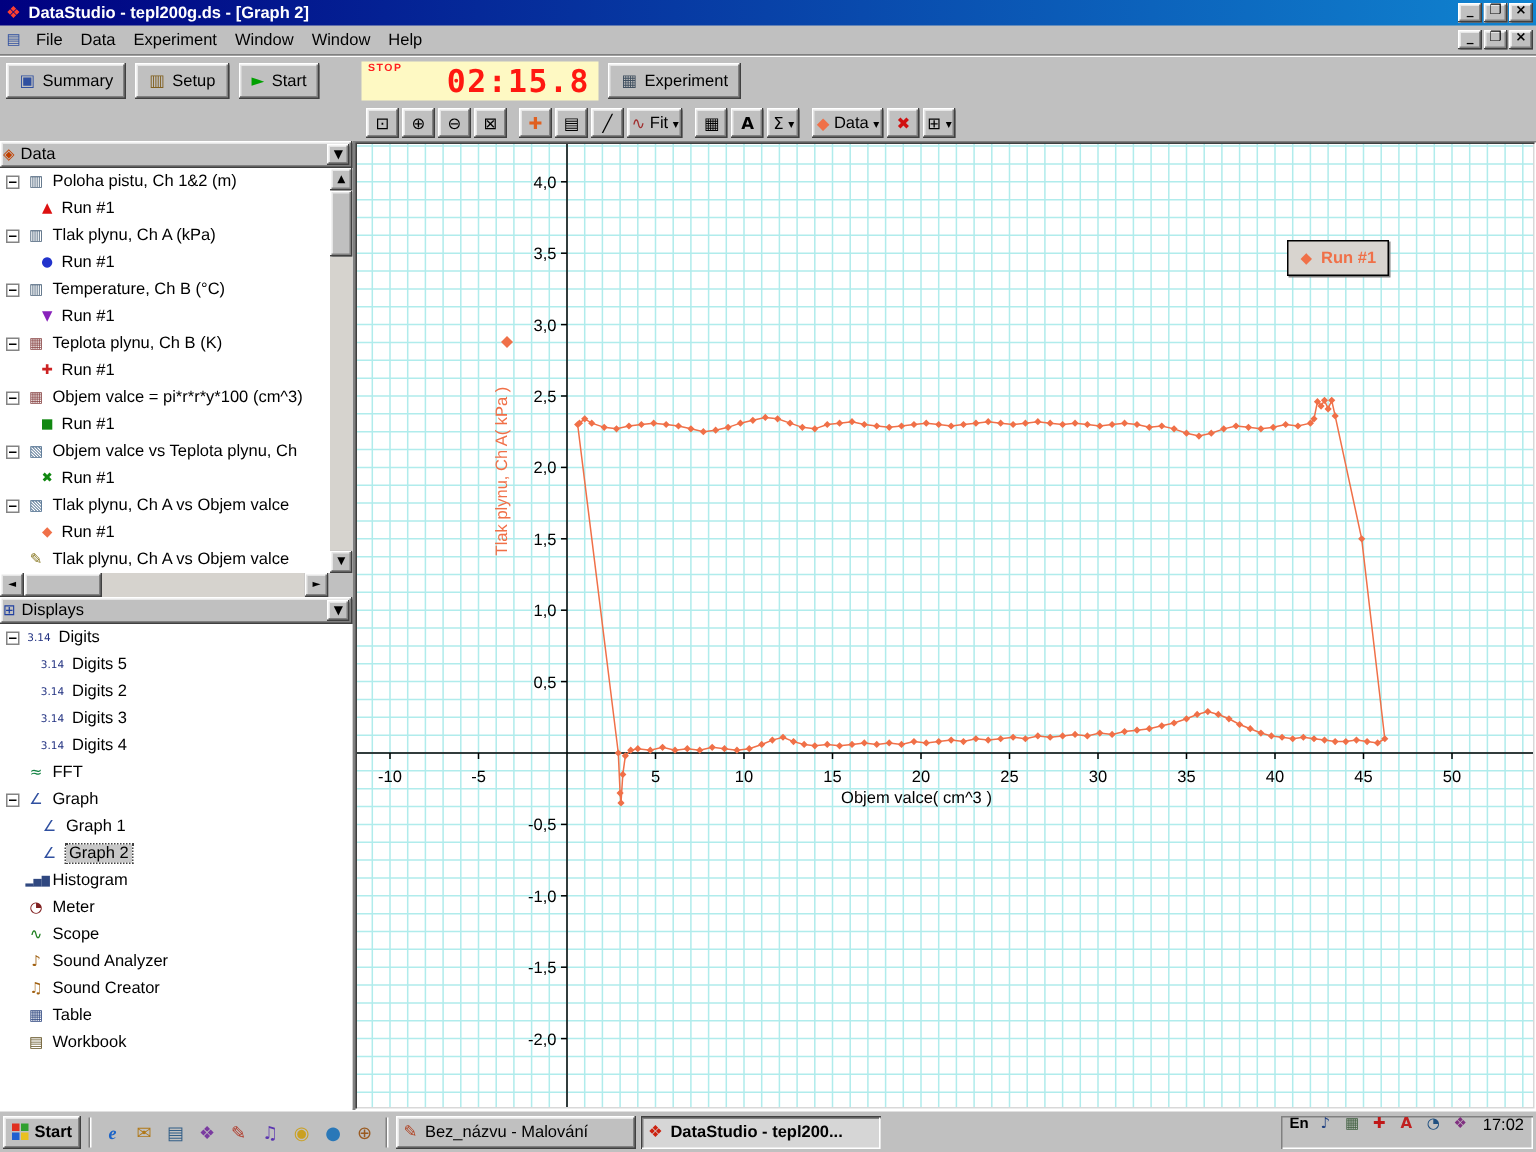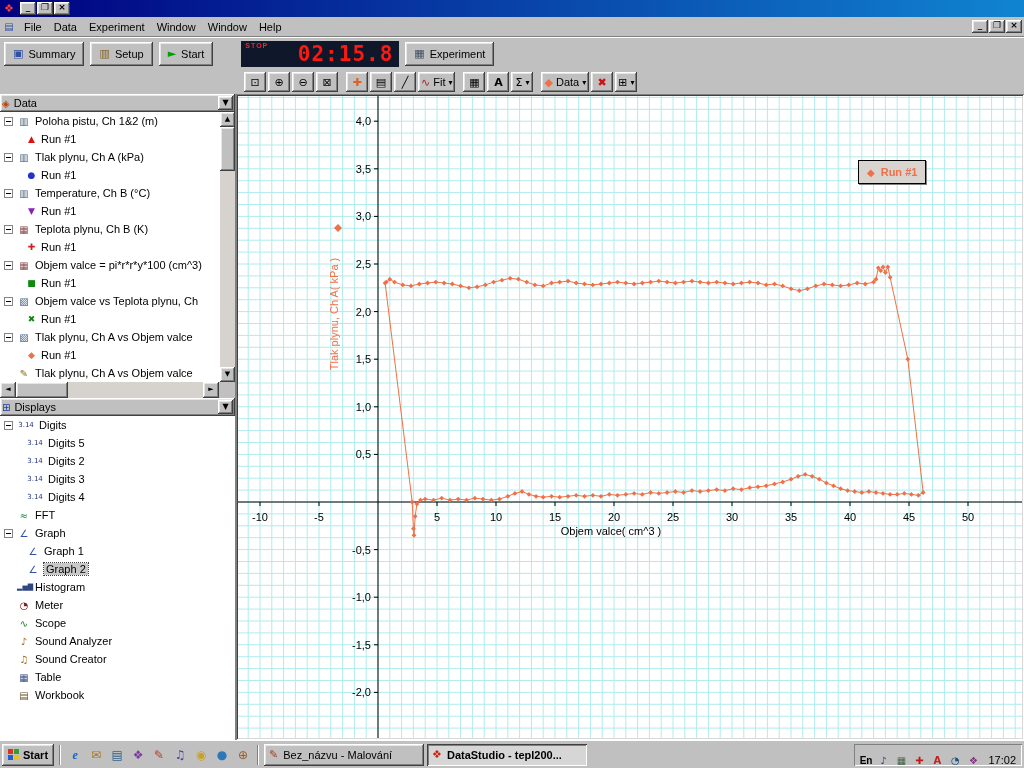--- a/index.html
+++ b/index.html
@@ -24,21 +24,21 @@
   
   .menubar { height:20px; display:flex; align-items:center; padding:0 2px; border-bottom:1px solid #808080; box-shadow:0 1px 0 #fff; }
   .menubar .docicon { width:14px; color:#3050a0; font-size:10px; margin-right:2px; }
   .menu-item { padding:3px 6px; }
   .menubar .spacer { flex:1; }
 
   
   .toolbar { height:33px; display:flex; align-items:center; padding:3px 4px; gap:6px; }
   .tbtn { height:24px; display:flex; align-items:center; gap:5px; padding:0 9px; font-size:11px; }
   .tbtn .ic { font-size:11px; }
-  .timer { width:158px; height:26px; background:#0f172a; position:relative; margin-left:22px; }
+  .timer { width:158px; height:26px; background:#fef9c3; position:relative; margin-left:22px; }
   .timer .stoplbl { position:absolute; top:1px; left:4px; font-size:7px; font-weight:bold; color:#ff2020; letter-spacing:1px; }
   .timer .digits { position:absolute; right:6px; top:1px; font-family:"DejaVu Sans Mono",monospace; font-size:21px; font-weight:bold; color:#ff1810; letter-spacing:1px; }
 
   
   .graphbar { height:24px; display:flex; align-items:center; padding:1px 2px 1px 244px; gap:2px; }
   .gbtn { height:20px; min-width:22px; display:flex; align-items:center; justify-content:center; gap:3px; padding:0 3px; font-size:11px; }
   .gbtn .ic { font-size:11px; }
   .gsep { width:4px; }
 
   
@@ -85,33 +85,34 @@
   .taskbar { height:28px; background:#c0c0c0; border-top:1px solid #fff; box-shadow:0 -1px 0 #808080; display:flex; align-items:center; padding:2px 2px; gap:3px; }
   .startbtn { height:22px; display:flex; align-items:center; gap:4px; padding:0 6px; font-weight:bold; }
   .flag { display:grid; grid-template-columns:5px 5px; grid-template-rows:5px 5px; gap:1px; }
   .flag i { display:block; }
   .tb-sep { width:2px; height:20px; border-left:1px solid #808080; border-right:1px solid #fff; margin:0 2px; }
   .ql { width:18px; height:20px; font-size:12px; line-height:20px; text-align:center; }
   .taskbtn { width:160px; height:22px; display:flex; align-items:center; gap:5px; padding:0 5px; white-space:nowrap; overflow:hidden; }
   .taskbtn.active { font-weight:bold; }
   .folder { width:13px; height:9px; background:#f8d060; border:1px solid #806000; position:relative; flex:0 0 auto; }
   .folder::before { content:""; position:absolute; top:-3px; left:0; width:5px; height:2px; background:#f8d060; border:1px solid #806000; border-bottom:none; }
-  .tray { margin-left:auto; height:22px; display:flex; align-items:flex-end; gap:4px; padding:0 6px;
+  .tray { margin-left:auto; height:22px; display:flex; align-items:flex-start; gap:4px; padding:0 6px;
     box-shadow: inset 1px 1px 0 #808080, inset -1px -1px 0 #fff; }
   .tray .ti { font-size:10px; width:14px; text-align:center; }
   .tray .lang { font-weight:bold; font-size:10px; }
   .tray .clock { padding-left:4px; }
 </style>
 </head>
 <body>
 
 <div class="app">
 
   <div class="titlebar">
     <span class="appicon ic">❖</span>
+    <span class="ttl">DataStudio - tepl200g.ds - [Graph 2]</span>
     <span class="winbtn raised ic">_</span>
     <span class="winbtn raised ic">❐</span>
     <span class="winbtn raised ic">×</span>
   </div>
 
   <div class="menubar">
     <span class="docicon ic">▤</span>
     <span class="menu-item">File</span>
     <span class="menu-item">Data</span>
     <span class="menu-item">Experiment</span>

